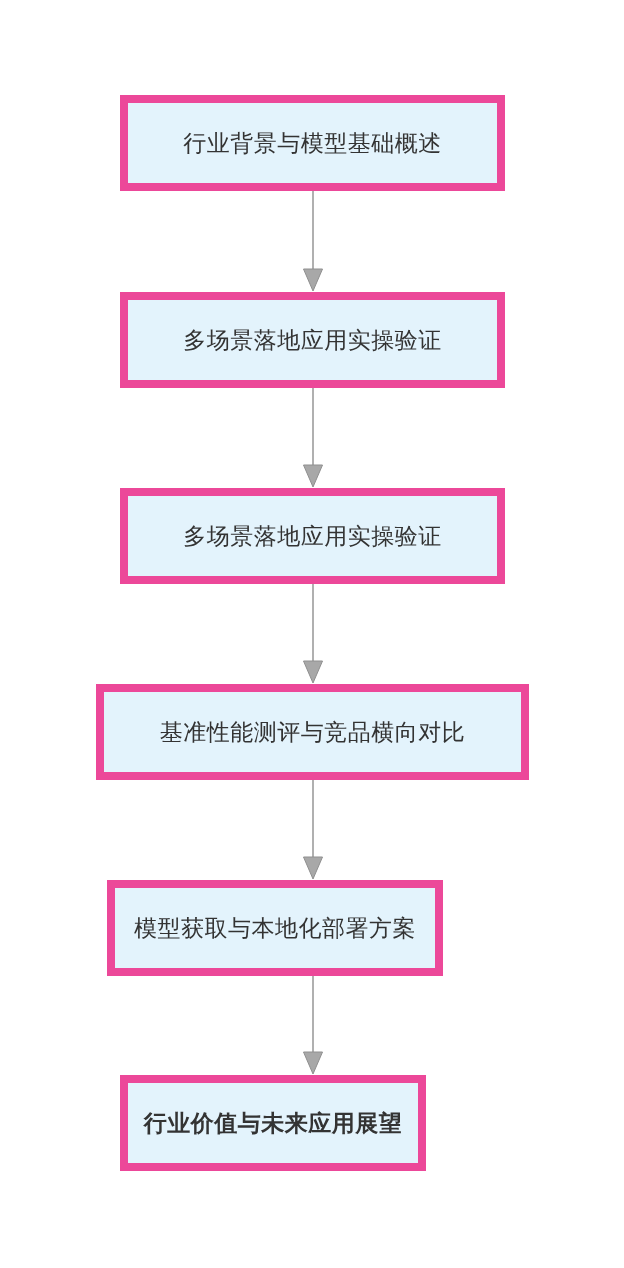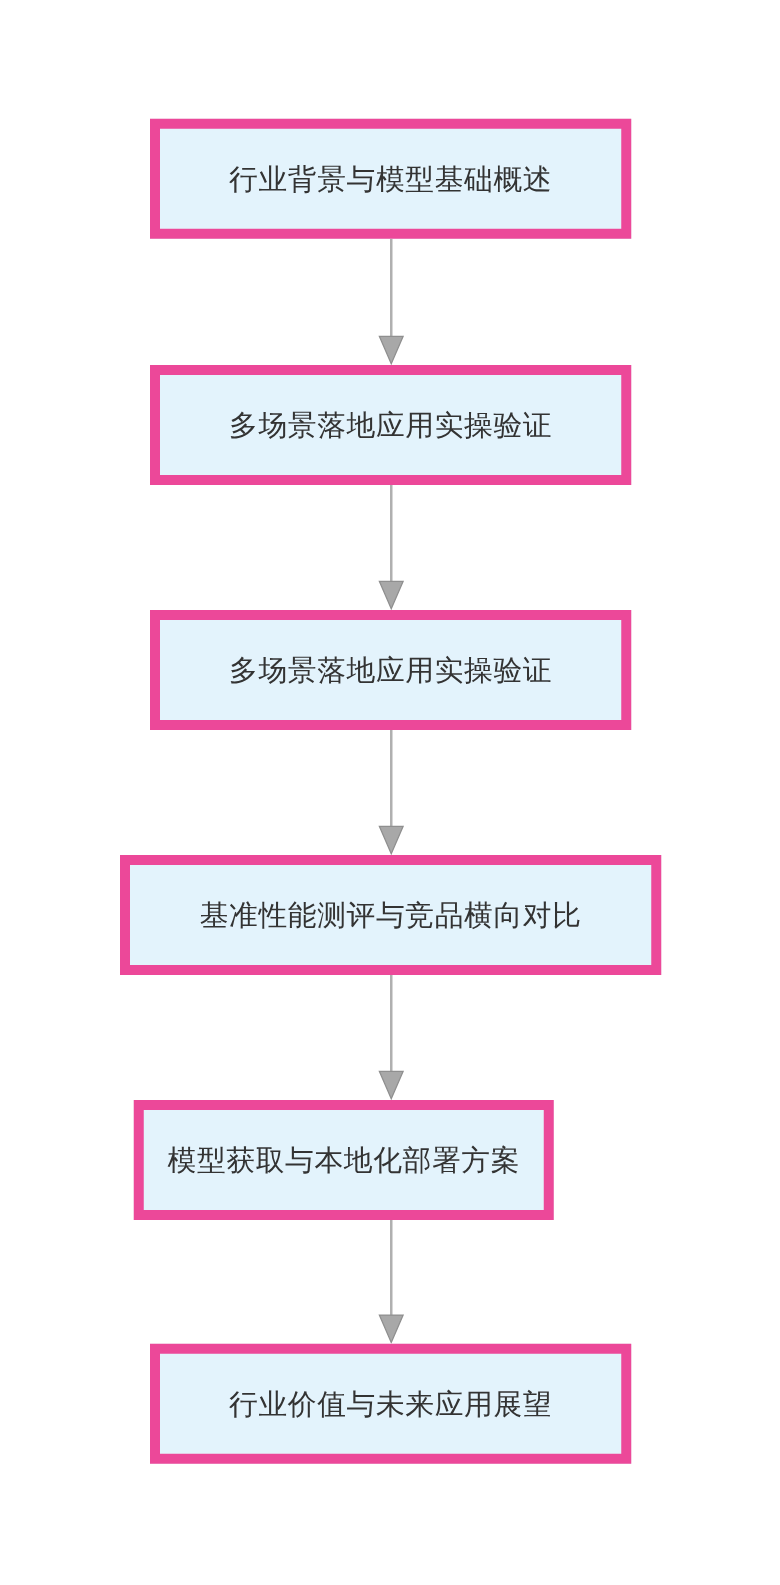--- a/index.html
+++ b/index.html
@@ -30,21 +30,21 @@
     color: #333333;
     letter-spacing: 0.5px;
     white-space: nowrap;
     text-align: center;
   }
   .n1 { left: 120px; top:   95px; width: 385px; }
   .n2 { left: 120px; top:  292px; width: 385px; }
   .n3 { left: 120px; top:  488px; width: 385px; align-items: center; }
   .n4 { left:  96px; top:  684px; width: 433px; align-items: center; }
   .n5 { left: 107px; top:  880px; width: 336px; }
-  .n6 { left: 120px; top: 1075px; width: 385px; }
+  .n6 { left: 120px; top: 1075px; width: 306px; font-weight: bold; }
 
   .connector {
     position: absolute;
     left: 300px;
     width: 26px;
     display: block;
   }
   .connector line {
     stroke: #b0b0b0;
     stroke-width: 2;

